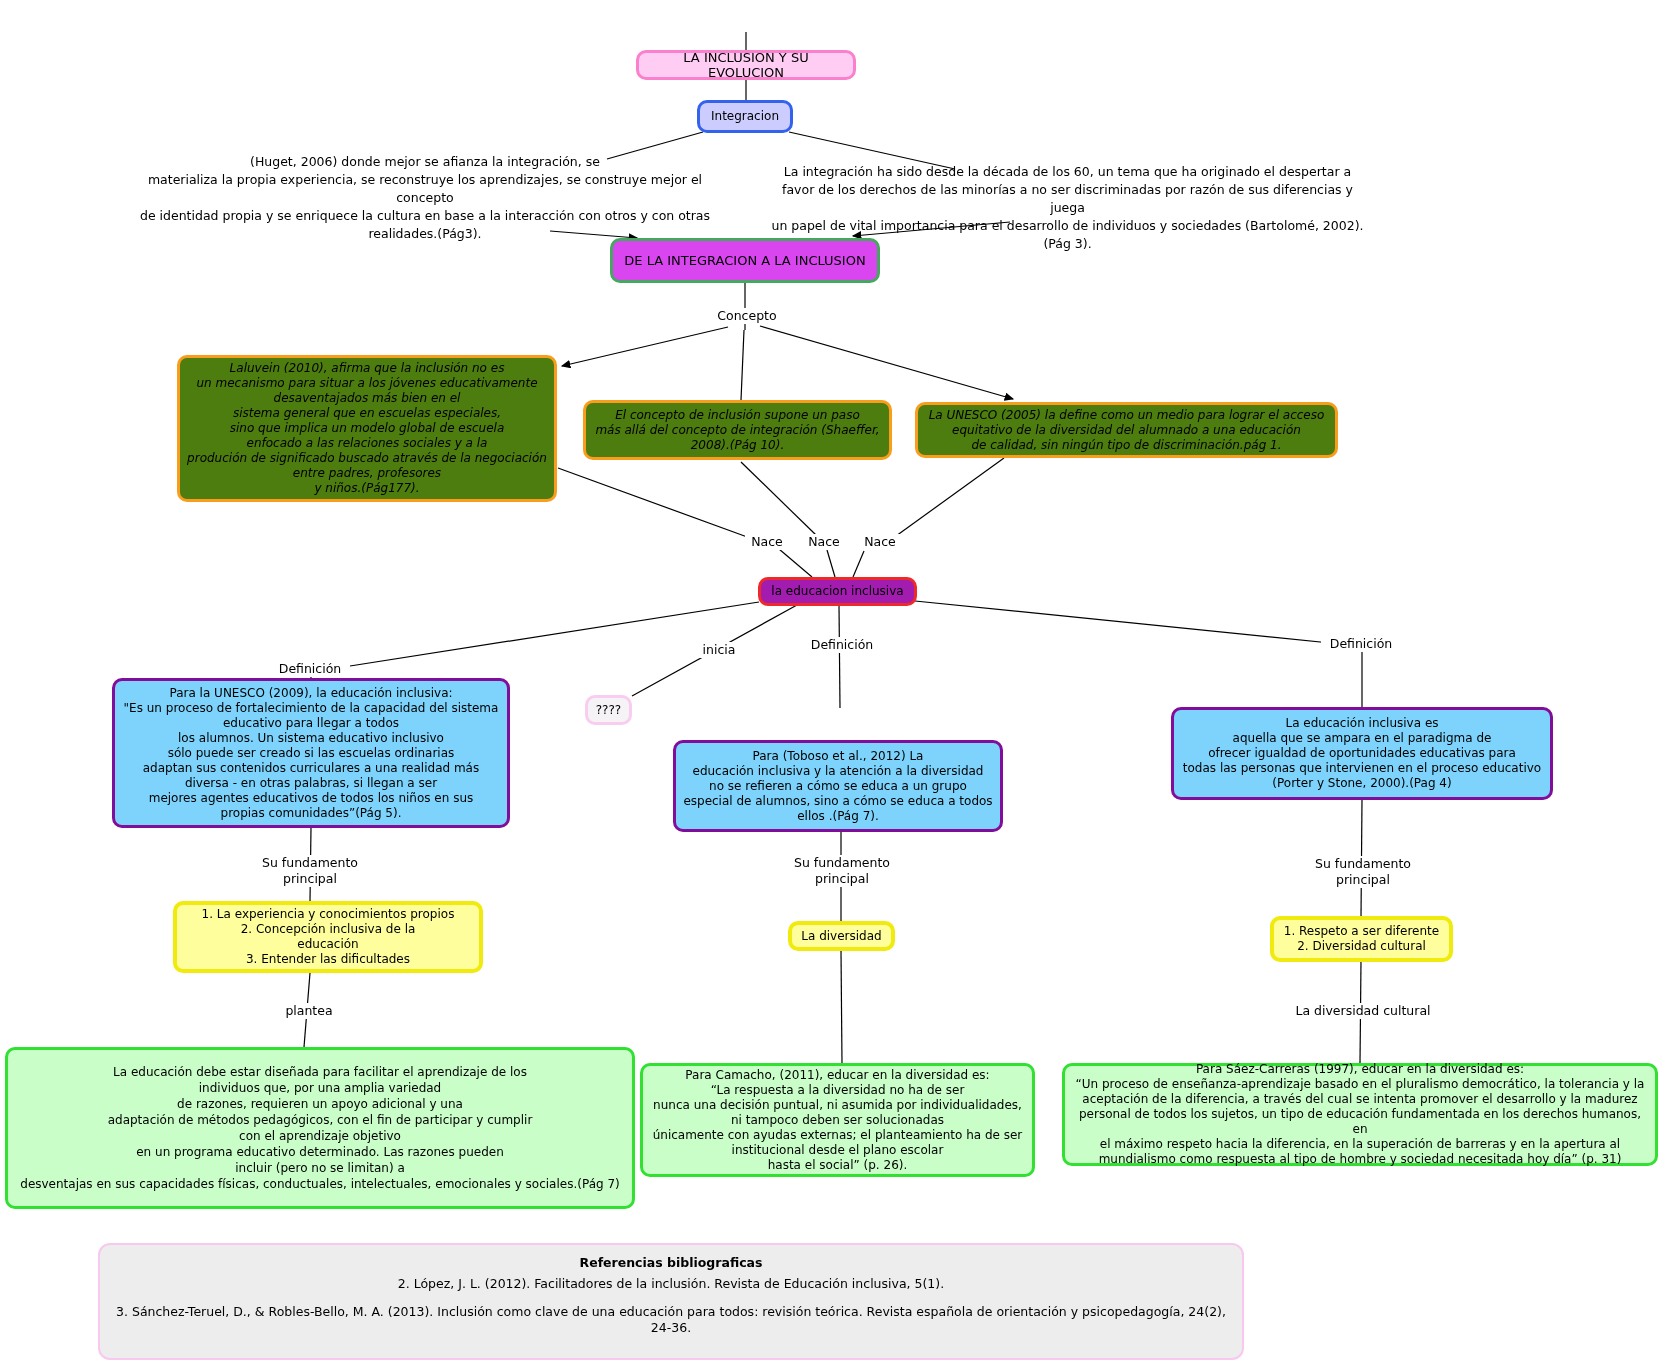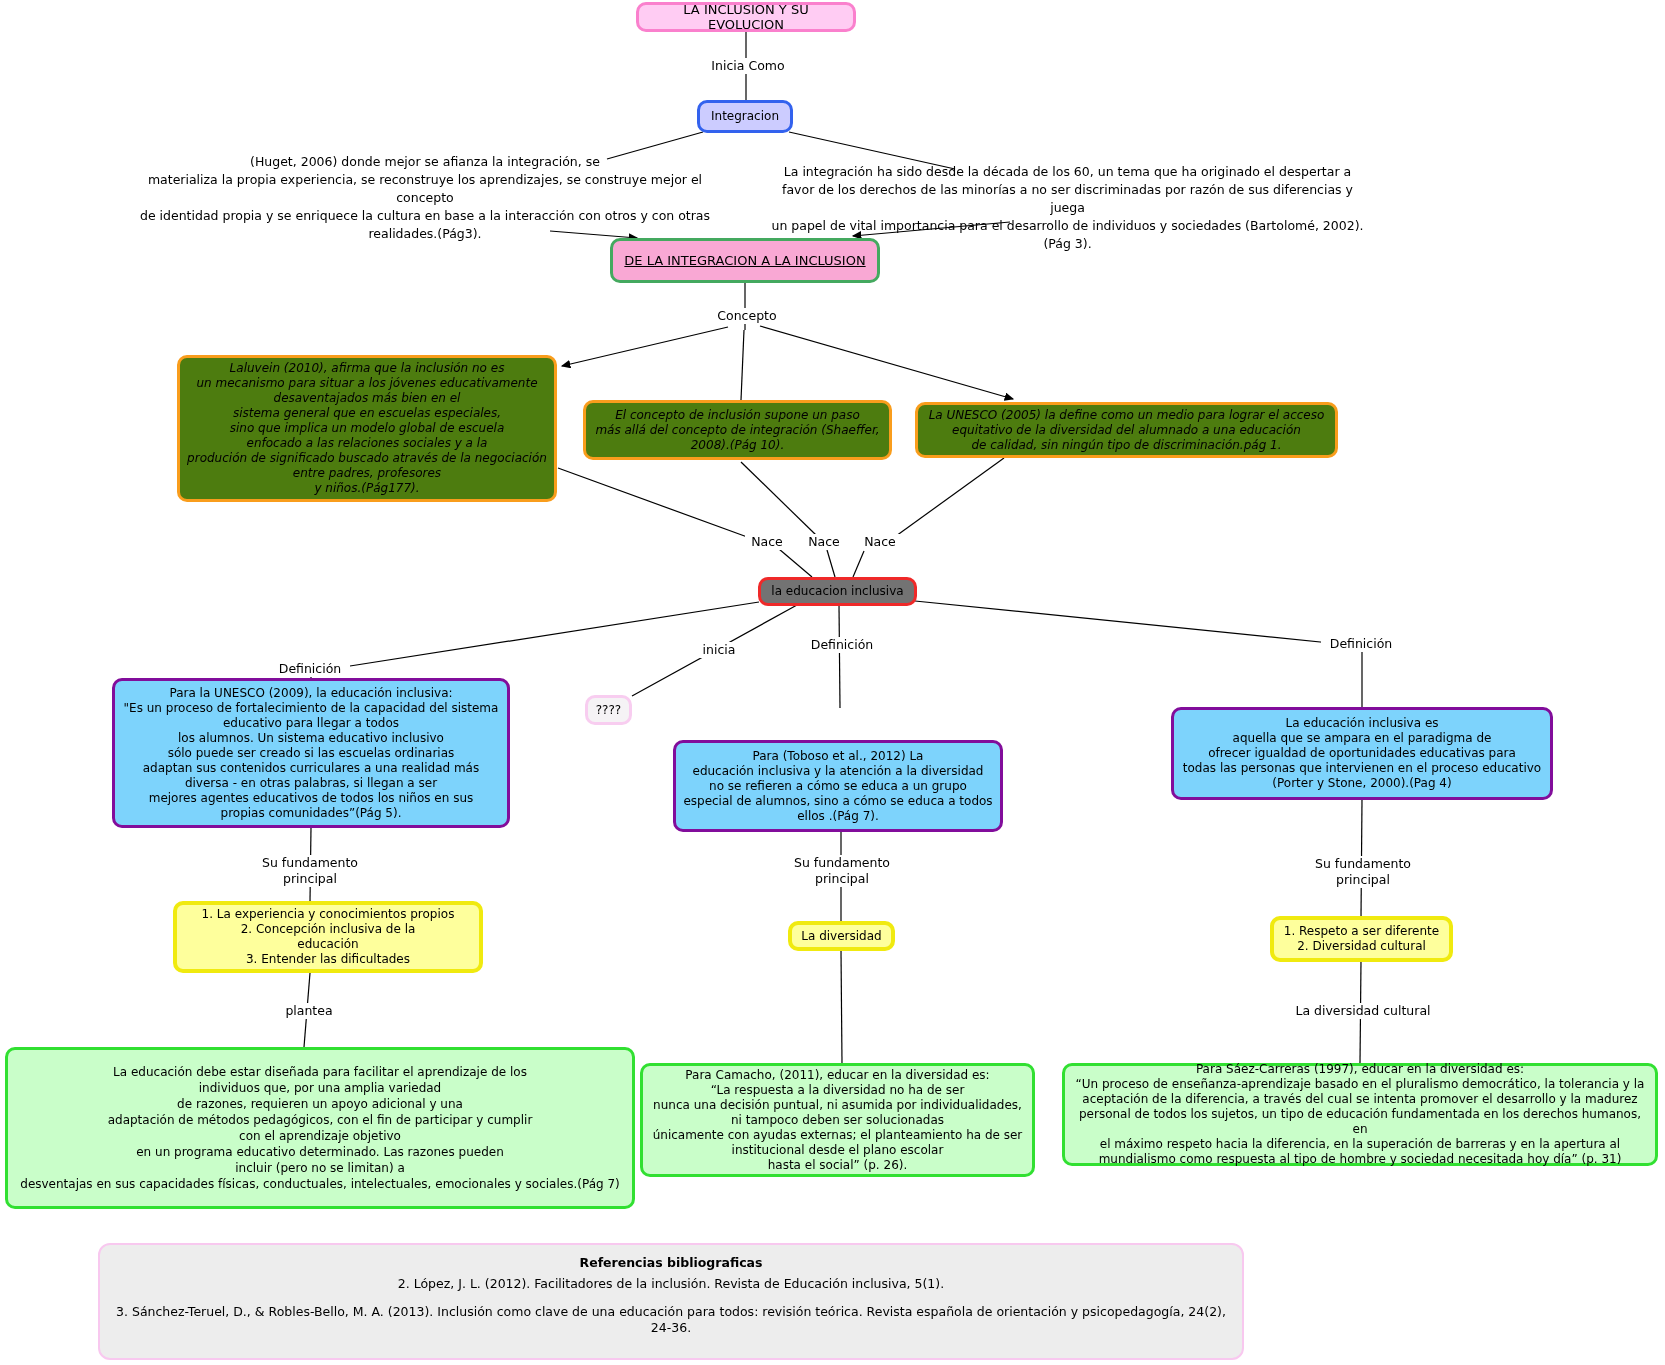--- a/index.html
+++ b/index.html
@@ -2,25 +2,25 @@
 <html><head>
 <meta charset="utf-8">
 <style>
   html,body{margin:0;padding:0;background:#fff;}
   .canvas{position:relative;width:1665px;height:1365px;background:#fff;
           font-family:"DejaVu Sans","Liberation Sans",sans-serif;color:#000;overflow:hidden;}
   svg.wires{position:absolute;left:0;top:0;z-index:1;}
   .node{position:absolute;z-index:3;box-sizing:border-box;border-radius:10px;border:3px solid;
         display:flex;align-items:center;justify-content:center;text-align:center;
         white-space:pre-line;font-size:12px;line-height:15px;padding:2px 6px;}
-  .node.pink   {background:#ffccf3;border-color:#fa80cd;}
+  .node.pink   {background:#ffccf3;border-color:#fa80cd;margin-top:48px;}
   .node.blue   {background:#ccccff;border-color:#3362ee;}
-  .node.hgreen {background:#f9a8d4;border-color:#44a95f;text-decoration:underline;}
+  .node.hgreen {background:#d946ef;border-color:#44a95f;}
   .node.orange {background:#4d7c0f;border-color:#f99d1c;font-style:italic;}
-  .node.red    {background:#737373;border-color:#ef2929;}
+  .node.red    {background:#a21caf;border-color:#ef2929;}
   .node.purple {background:#7dd3fc;border-color:#820d9b;}
   .node.yellow {background:#feff9c;border-color:#f0ea0f;border-width:4px;}
   .node.green  {background:#c9fec9;border-color:#31e031;}
   .node.ghost  {background:#f5f3f5;border-color:#f8cdf0;}
   .floating{position:absolute;z-index:3;text-align:center;white-space:pre-line;
             font-size:12.5px;line-height:18px;}
   .lbl{position:absolute;z-index:2;text-align:center;font-size:12.5px;line-height:16px;
        background:#fff;padding:0 2px;}
   .refs{position:absolute;z-index:3;box-sizing:border-box;border-radius:12px;
         border:2px solid #f8c8ef;background:#ededed;text-align:center;

